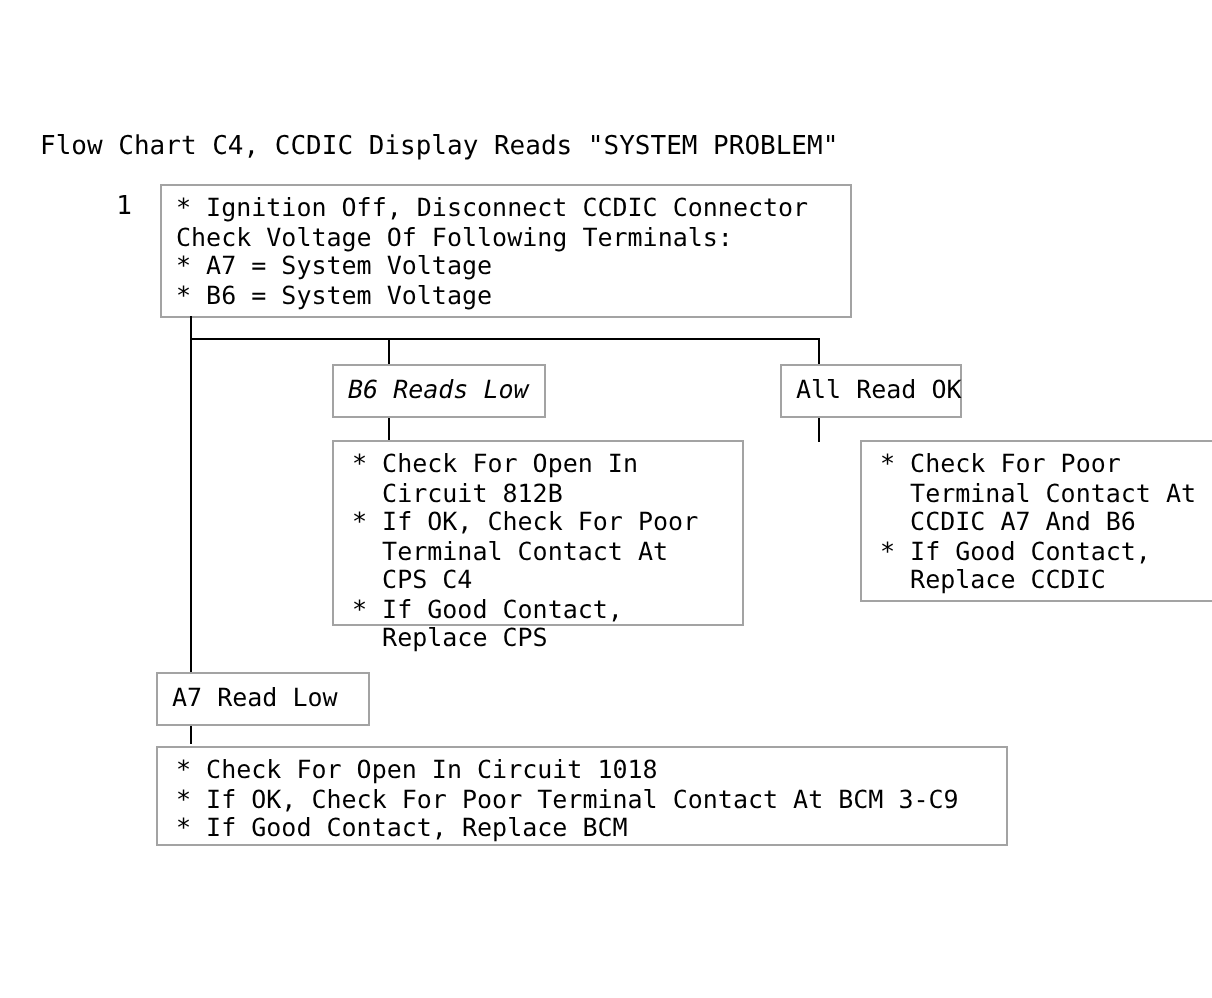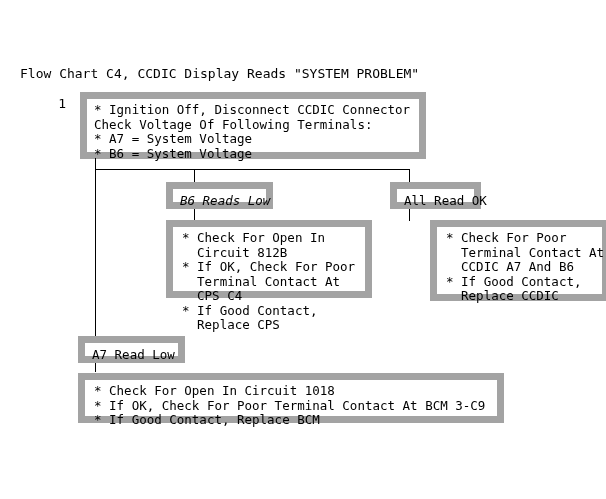--- a/index.html
+++ b/index.html
@@ -27,21 +27,21 @@
   }
   .step-num {
     position: absolute;
     font-size: 13px;
     line-height: 15px;
     white-space: pre;
     text-align: right;
   }
   .box {
     position: absolute;
-    border: 7px solid #a3a3a3;
+    border: 1px solid #a3a3a3;
     background: #ffffff;
     box-sizing: border-box;
   }
   .box-text {
     position: absolute;
     font-size: 12.5px;
     line-height: 14.5px;
     white-space: pre;
     color: #000000;
   }
@@ -88,21 +88,21 @@
   <div class="vline" style="left: 409px; top: 169px; height: 14px;"></div>
 
   <div class="vline" style="left: 95px; top: 169px; height: 168px;"></div>
 
   <div class="box" style="left: 166px; top: 182px; width: 107px; height: 27px;">
     <div class="label-box-text" style="left: 7px; top: 5px; font-style: italic;">B6 Reads Low</div>
   </div>
 
   <div class="vline" style="left: 194px; top: 209px; height: 12px;"></div>
 
-  <div class="box" style="left: 166px; top: 220px; width: 206px; height: 78px;">
+  <div class="box" style="left: 166px; top: 220px; width: 206px; height: 93px;">
     <div class="box-text" style="left: 9px; top: 4px;">* Check For Open In
   Circuit 812B
 * If OK, Check For Poor
   Terminal Contact At
   CPS C4
 * If Good Contact,
   Replace CPS</div>
   </div>
 
   <div class="box" style="left: 390px; top: 182px; width: 91px; height: 27px;">

